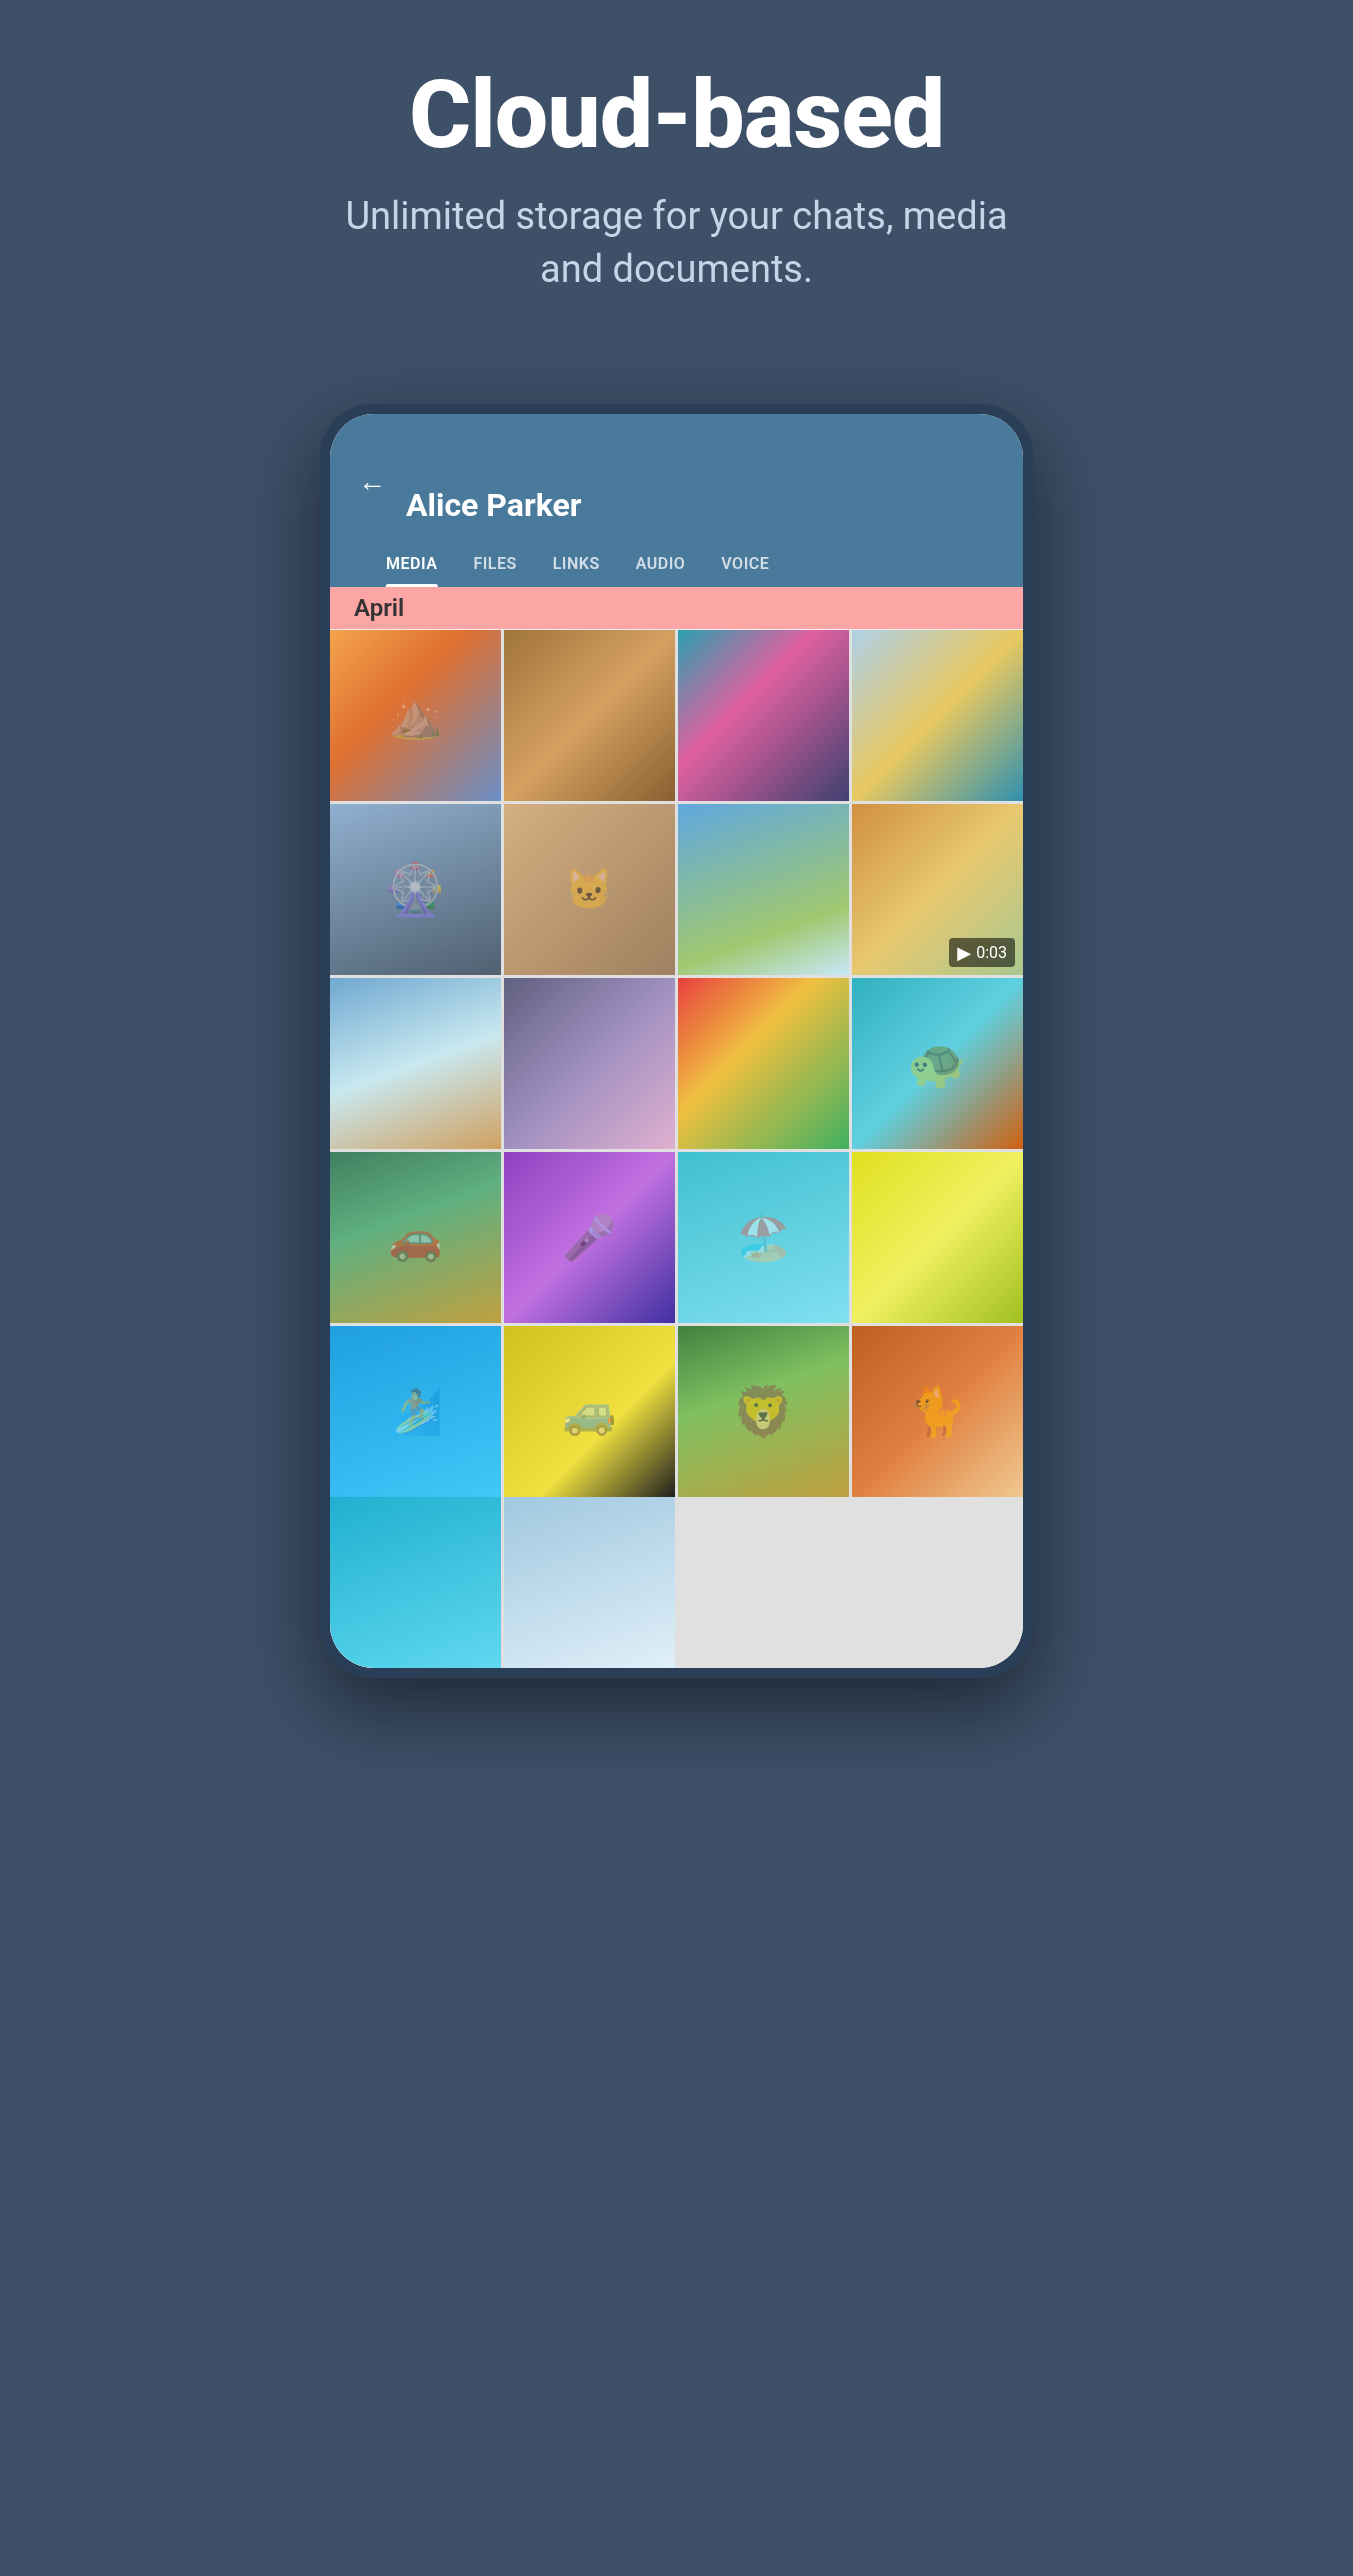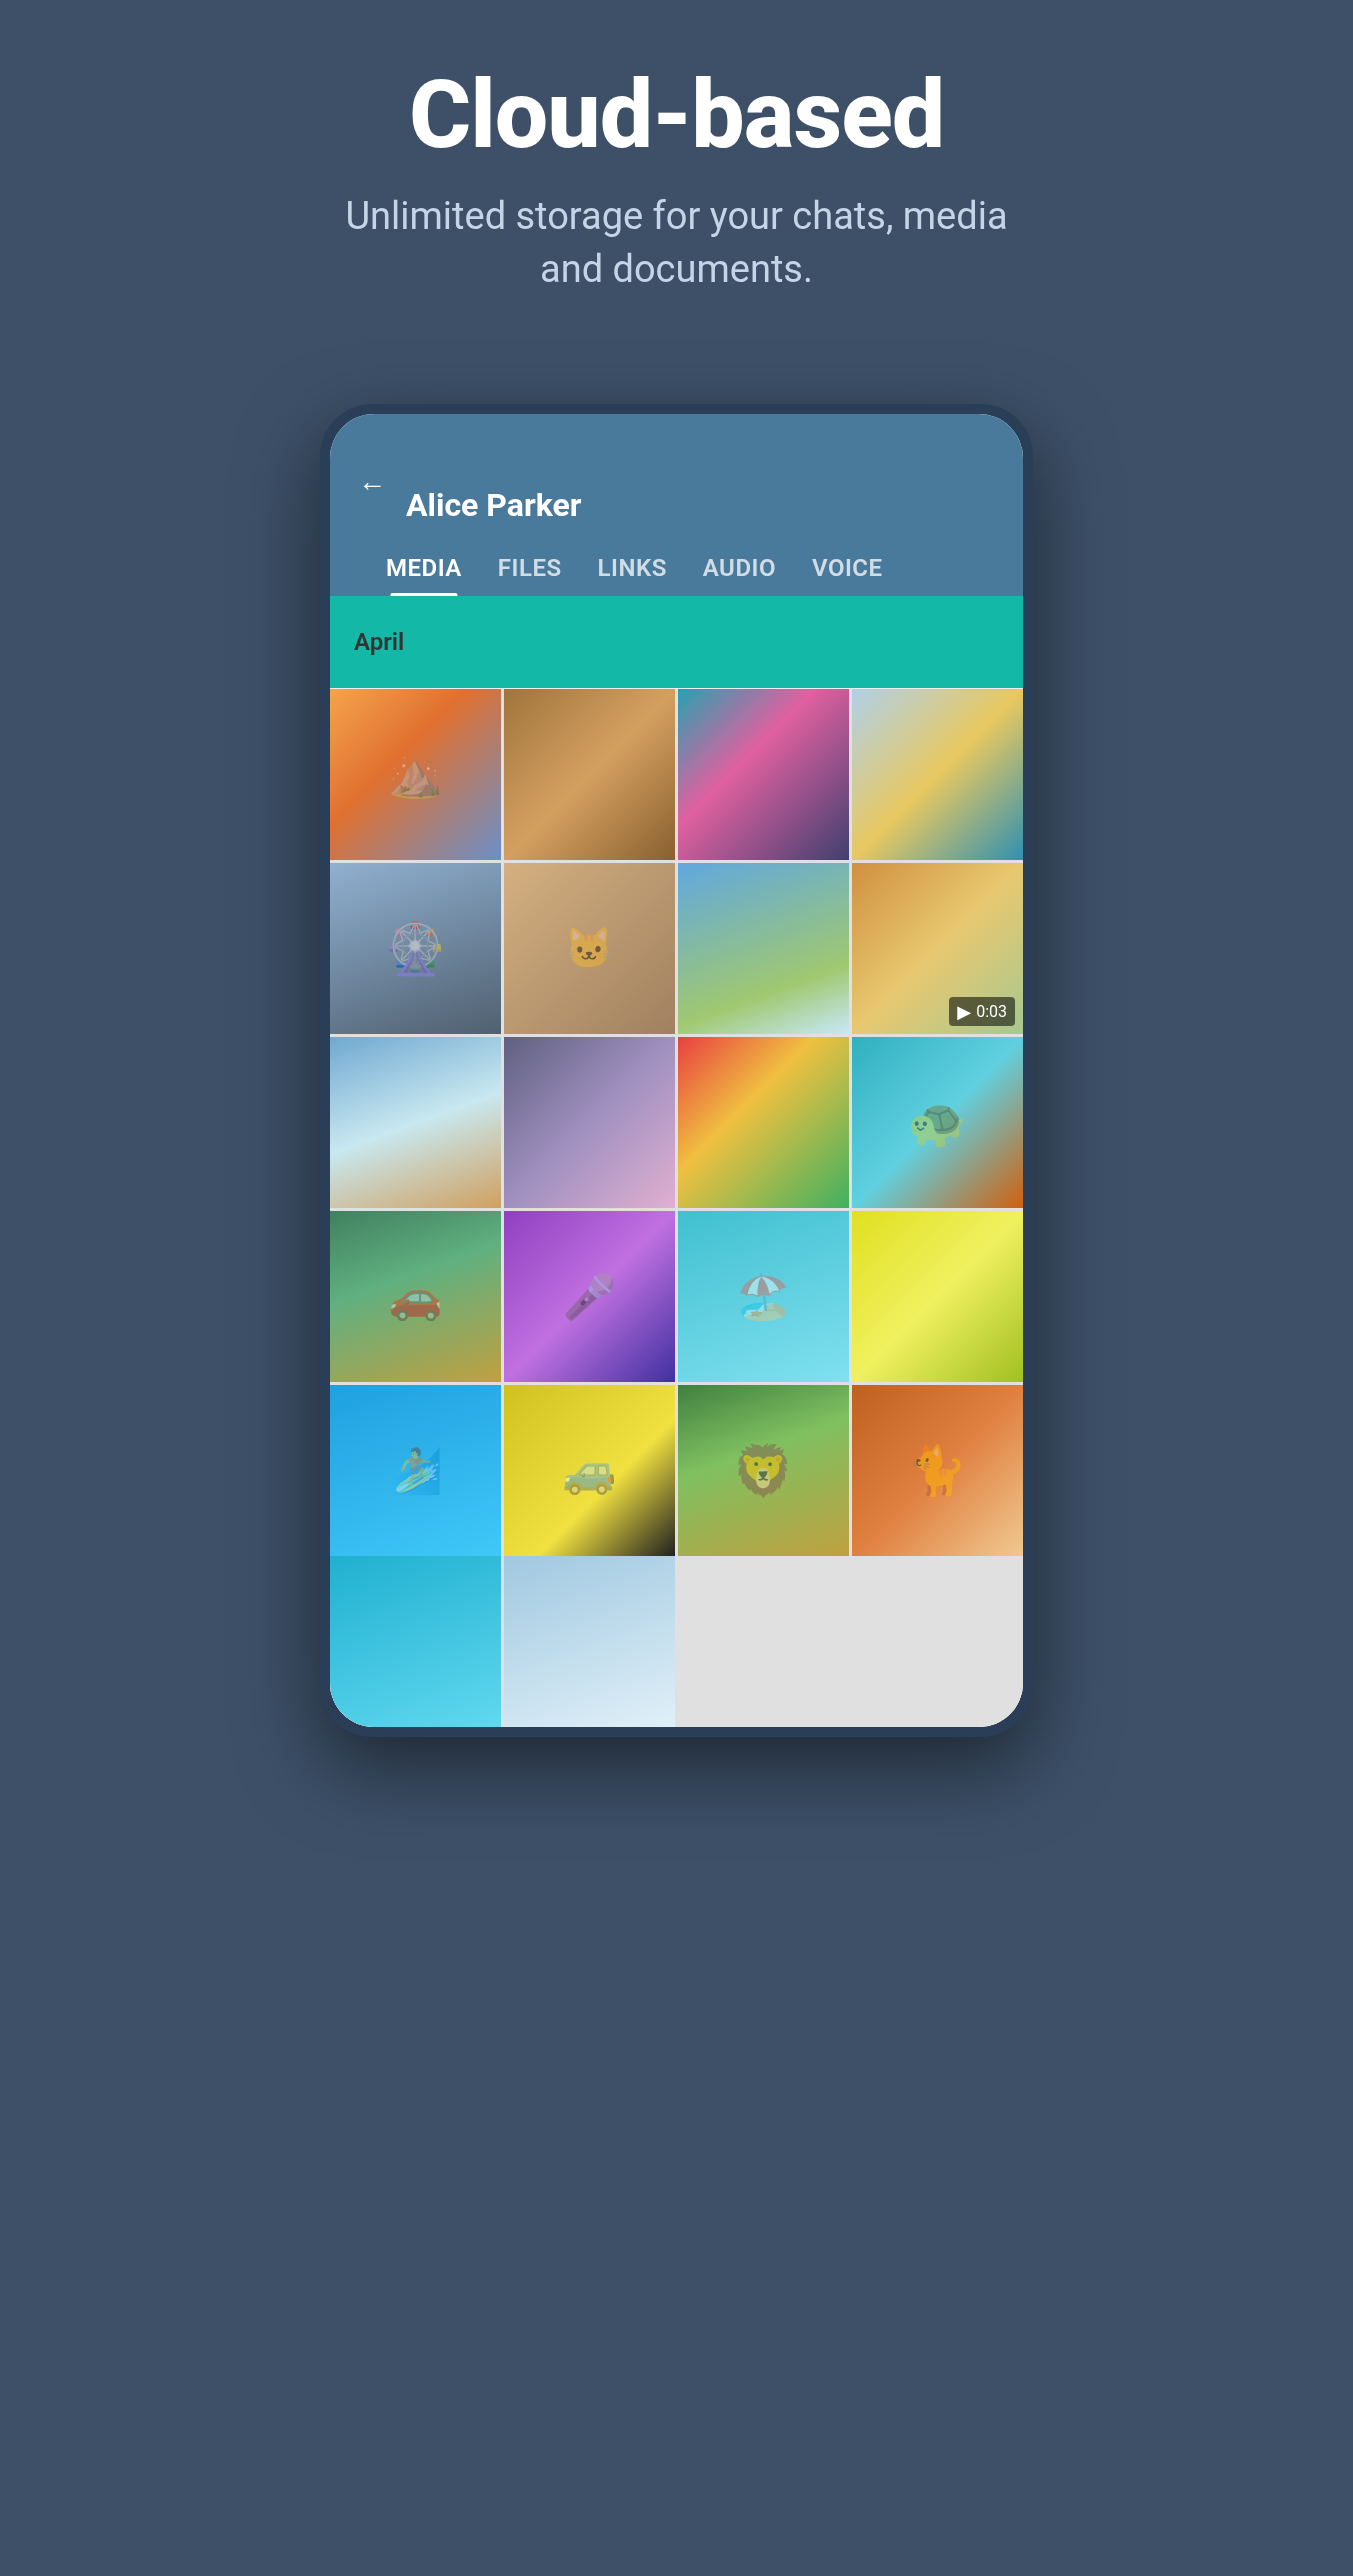--- a/index.html
+++ b/index.html
@@ -78,21 +78,21 @@
 
     
     .tabs-bar {
       display: flex;
       align-items: flex-end;
       padding: 0 10px;
     }
 
     .tab-item {
       color: rgba(255,255,255,0.75);
-      font-size: 24px;
+      font-size: 16px;
       font-weight: 600;
       padding: 10px 18px 14px;
       letter-spacing: 0.5px;
       cursor: pointer;
       position: relative;
     }
 
     .tab-item.active {
       color: #ffffff;
     }
@@ -108,22 +108,22 @@
       background: #ffffff;
       border-radius: 2px 2px 0 0;
     }
 
     
     .content-area {
       background: #f5f5f5;
     }
 
     .month-label {
-      background: #14b8a6;
-      padding: 32px 24px;
+      background: #fca5a5;
+      padding: 7px 24px;
       font-size: 24px;
       font-weight: 600;
       color: #333;
       border-bottom: 1px solid #eee;
     }
 
     
     .photo-grid {
       display: grid;
       grid-template-columns: repeat(4, 1fr);

